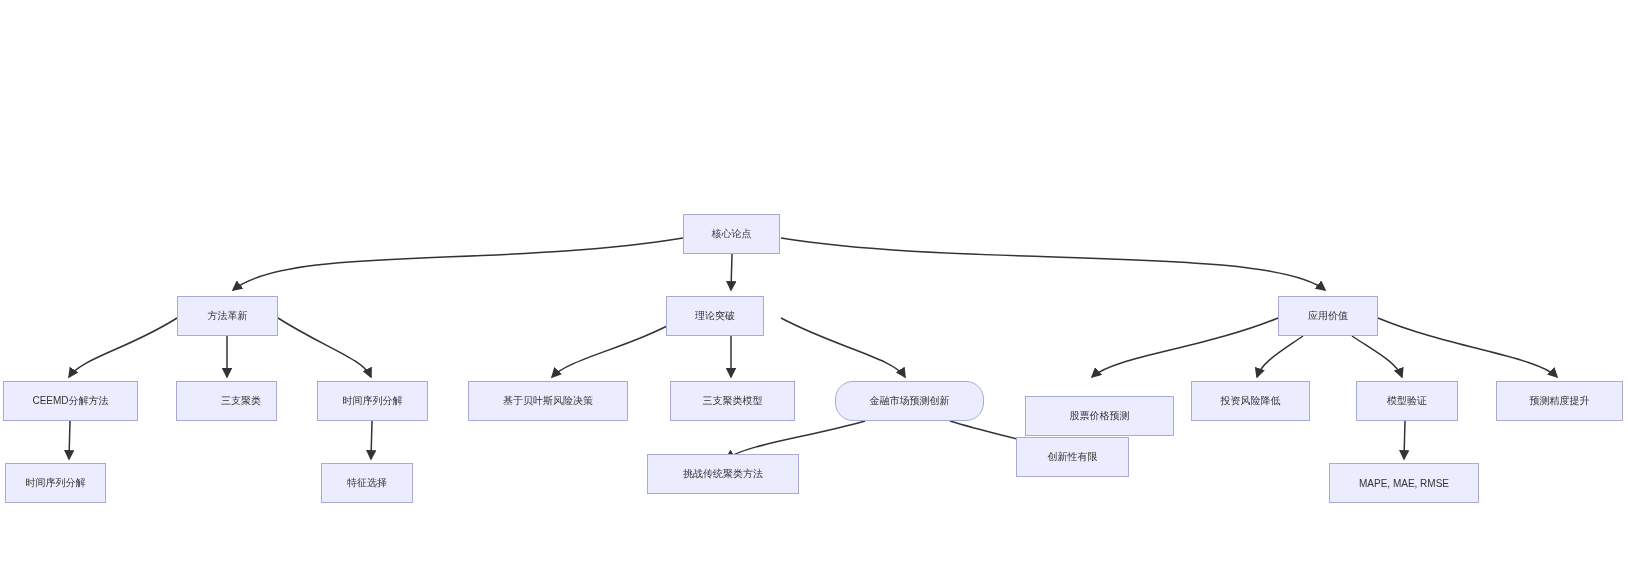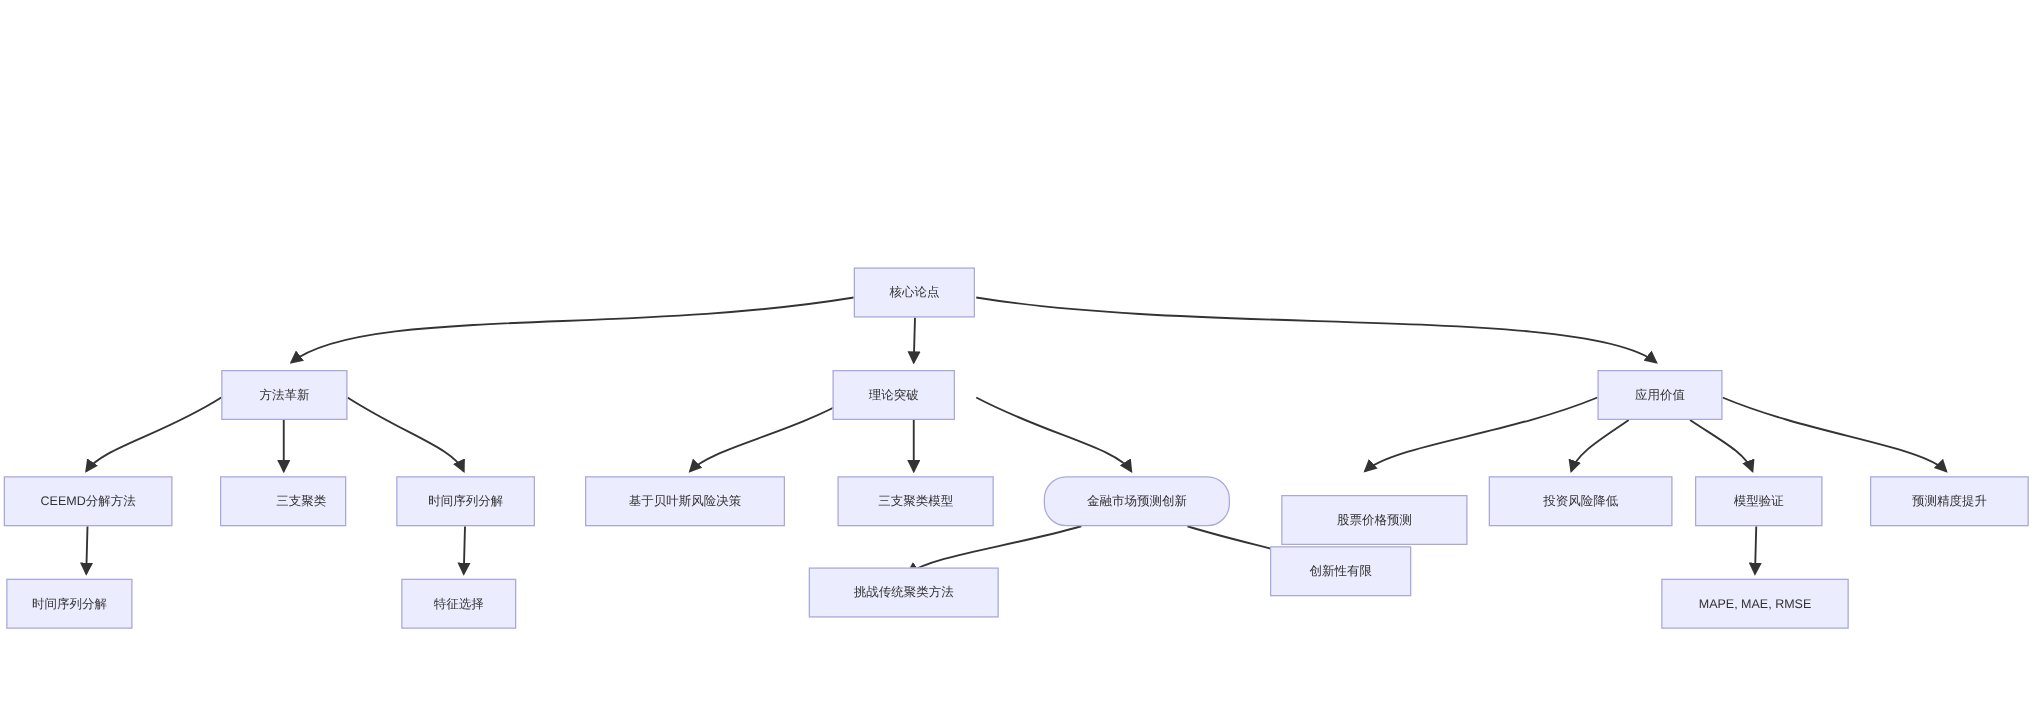--- a/index.html
+++ b/index.html
@@ -73,21 +73,21 @@
   <div class="node" style="left:666px; top:296px; width:98px;">理论突破</div>
   <div class="node" style="left:1278px; top:296px; width:100px;">应用价值</div>
 
   <div class="node" style="left:3px; top:381px; width:135px;">CEEMD分解方法</div>
   <div class="node" style="left:176px; top:381px; width:101px;padding-left:29px;">三支聚类</div>
   <div class="node" style="left:317px; top:381px; width:111px;">时间序列分解</div>
   <div class="node" style="left:468px; top:381px; width:160px;">基于贝叶斯风险决策</div>
   <div class="node" style="left:670px; top:381px; width:125px;">三支聚类模型</div>
   <div class="node" style="left:835px; top:381px; width:149px;border-radius:18px;">金融市场预测创新</div>
   <div class="node" style="left:1025px; top:396px; width:149px;">股票价格预测</div>
-  <div class="node" style="left:1191px; top:381px; width:147px;">投资风险降低</div>
+  <div class="node" style="left:1191px; top:381px; width:119px;">投资风险降低</div>
   <div class="node" style="left:1356px; top:381px; width:102px;">模型验证</div>
   <div class="node" style="left:1496px; top:381px; width:127px;">预测精度提升</div>
 
   <div class="node" style="left:5px; top:463px; width:101px;">时间序列分解</div>
   <div class="node" style="left:321px; top:463px; width:92px;">特征选择</div>
   <div class="node" style="left:647px; top:454px; width:152px;">挑战传统聚类方法</div>
   <div class="node" style="left:1016px; top:437px; width:113px;">创新性有限</div>
   <div class="node" style="left:1329px; top:463px; width:150px;">MAPE, MAE, RMSE</div>
 
 </div>

